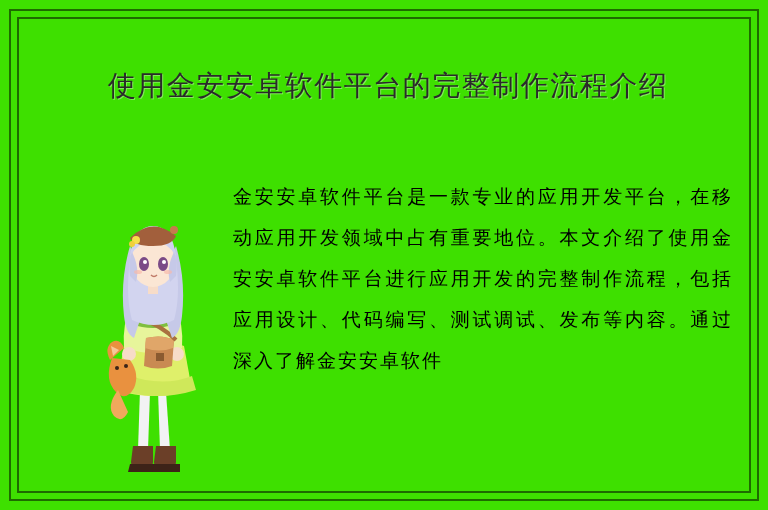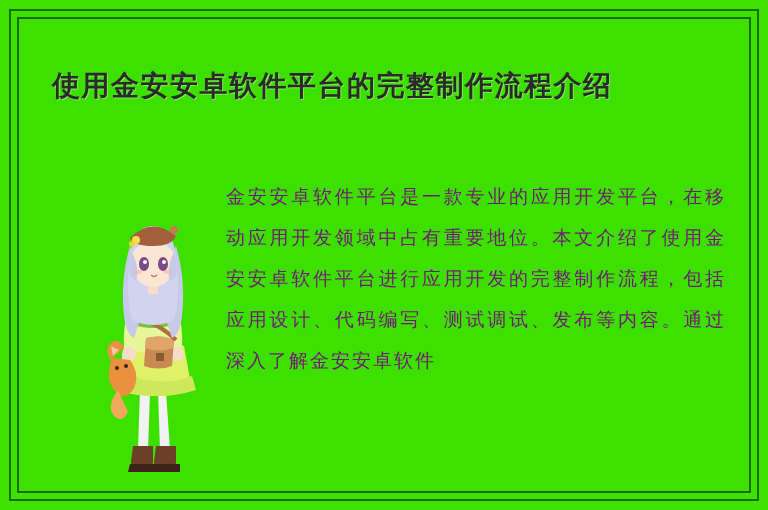--- a/index.html
+++ b/index.html
@@ -46,37 +46,38 @@
     right: 30px;
     bottom: 30px;
     box-sizing: border-box;
   }
   .title {
     position: absolute;
     left: 22px;
     top: 35px;
     width: 672px;
     font-family: "DejaVu Sans", sans-serif;
-    font-weight: bold;
+    font-weight: normal;
     font-size: 28px;
     line-height: 42px;
     letter-spacing: 1.5px;
     color: #2a2a2a;
     text-shadow: 1px 1px 0 rgba(255,255,255,0.35);
+    text-align: center;
   }
   .body-text {
     position: absolute;
-    left: 196px;
+    left: 203px;
     top: 146px;
     width: 500px;
     font-family: "DejaVu Sans", sans-serif;
     font-size: 19px;
     line-height: 41px;
     letter-spacing: 2px;
-    color: #701a75;
+    color: #000000;
     text-align: justify;
   }
   
   .figure {
     position: absolute;
     left: 58px;
     top: 148px;
     width: 130px;
     height: 320px;
   }

